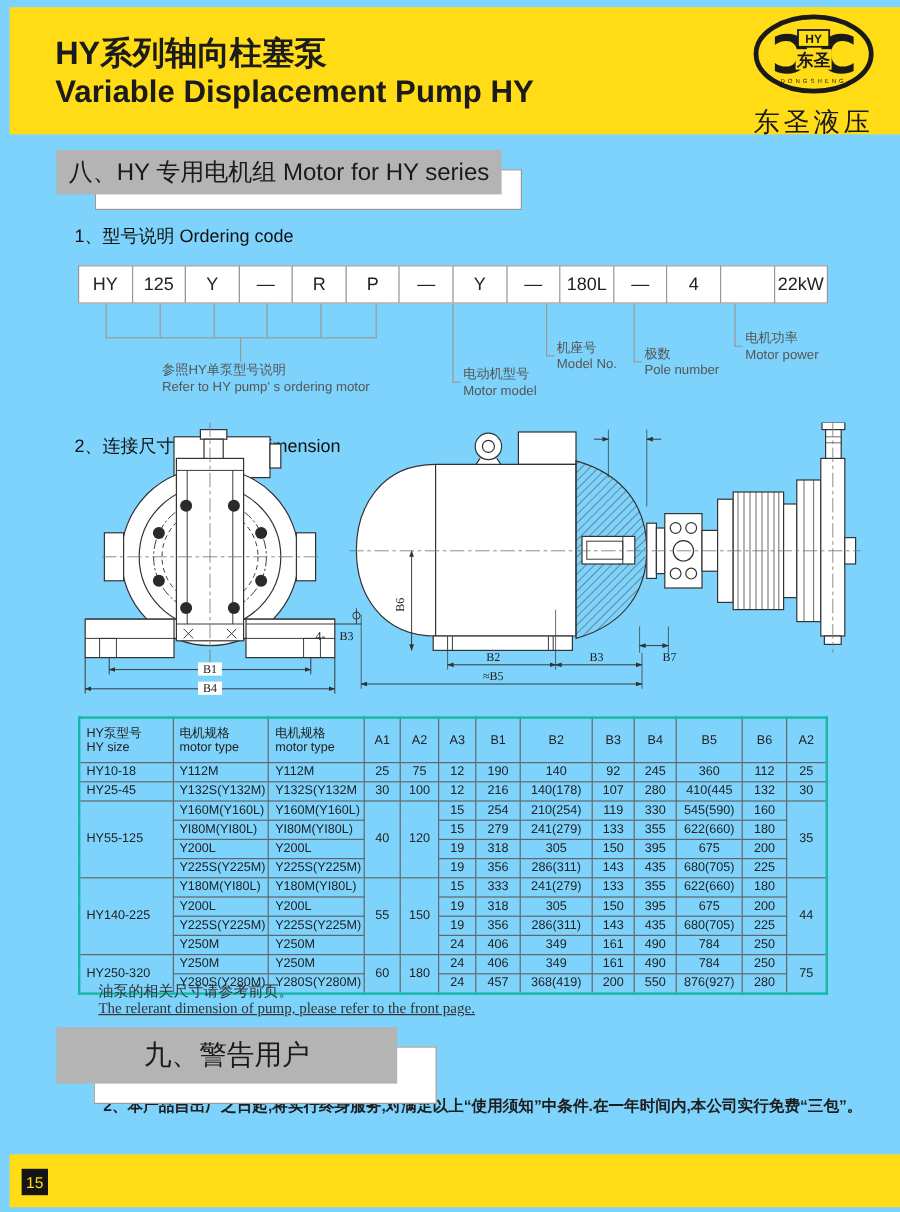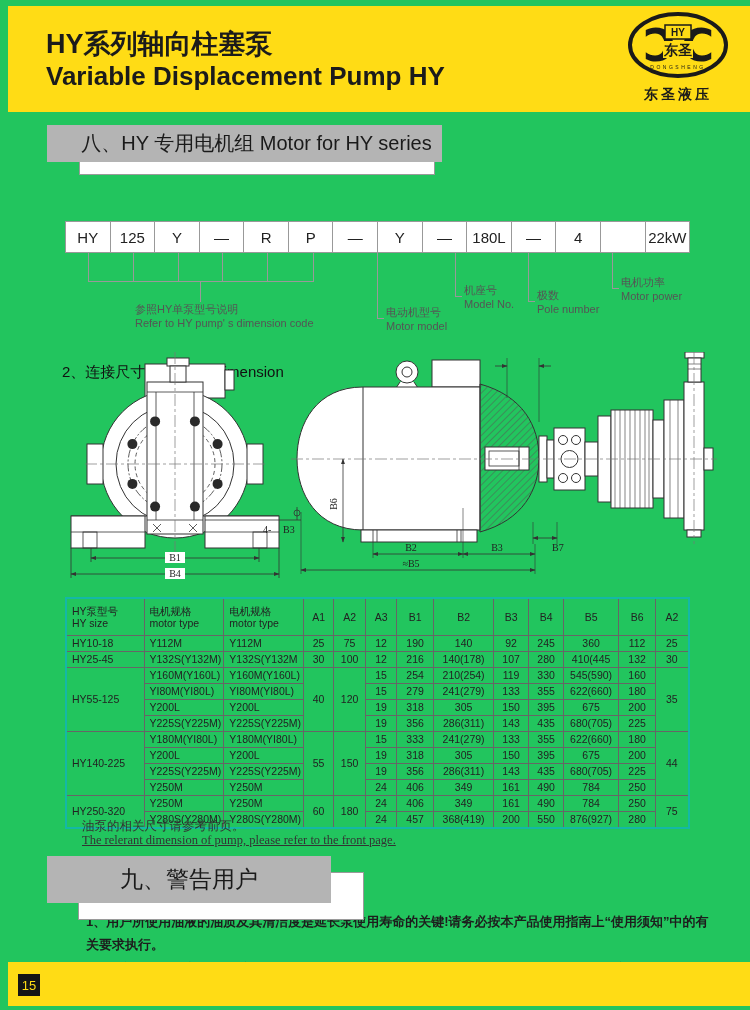--- a/index.html
+++ b/index.html
@@ -1,28 +1,28 @@
 <!DOCTYPE html>
 <html><head>
 <meta charset="utf-8">
 <style>
   html,body{margin:0;padding:0;background:#e8e8e8;}
-  .page{position:relative;width:750px;height:1010px;background:#22c55e;overflow:hidden;
+  .page{position:relative;width:750px;height:1010px;background:#7dd3fc;overflow:hidden;
         font-family:"Liberation Sans",sans-serif;--yellow:#FFDC15;--gray:#b4b4b4;margin:0 auto;}
 
   
   .header{position:absolute;left:8px;top:6px;width:742px;height:106px;background:var(--yellow);}
   .title-zh{position:absolute;left:38px;top:20px;font-size:27px;font-weight:bold;color:#1b1b1b;}
   .title-en{position:absolute;left:38px;top:55px;font-size:26px;font-weight:bold;color:#1b1b1b;}
   .logo{position:absolute;right:2px;top:2px;width:140px;text-align:center;}
-  .logo-caption{font-size:14px;font-weight:bold;letter-spacing:3px;color:#1a1a1a;margin-top:-2px;}
+  .logo-caption{font-size:22px;font-weight:normal;letter-spacing:3px;color:#1a1a1a;margin-top:-2px;}
 
   
   .banner{position:absolute;background:var(--gray);color:#1a1a1a;display:flex;align-items:center;justify-content:center;z-index:2;font-weight:500;}
-  .b1{left:47px;top:125px;width:371px;height:37px;font-size:20px;padding-left:24px;}
+  .b1{left:47px;top:125px;width:371px;height:37px;font-size:20px;}
   .b2g{left:47px;top:856px;width:284px;height:47px;font-size:23px;}
   .banner-shadow{position:absolute;border:1.5px solid #9a9a9a;background:#fff;z-index:1;}
   .b1s{left:79px;top:141px;width:354px;height:32px;}
   .b2s{left:78px;top:872px;width:284px;height:46px;}
 
   .sec-title{position:absolute;font-size:15px;color:#111;}
   .t1{left:62px;top:188px;}
   .t2{left:62px;top:337px;margin-top:26px;}
 
   
@@ -77,20 +77,21 @@
         <text x="68" y="47" text-anchor="middle" font-size="14" font-weight="bold" fill="#1a1a1a">东圣</text>
         <text x="68" y="61" text-anchor="middle" font-size="5" letter-spacing="2.5" fill="#1a1a1a">DONGSHENG</text>
       </svg>
       <div class="logo-caption">东圣液压</div>
     </div>
   </div>
 
   <div class="banner-shadow b1s"></div>
   <div class="banner b1">八、HY 专用电机组 Motor for HY series</div>
 
+  <div class="sec-title t1">1、型号说明 Ordering code</div>
   <div class="code-row">
       <div class="code-box">HY</div>
       <div class="code-box">125</div>
       <div class="code-box">Y</div>
       <div class="code-box">—</div>
       <div class="code-box">R</div>
       <div class="code-box">P</div>
       <div class="code-box">—</div>
       <div class="code-box">Y</div>
       <div class="code-box">—</div>
@@ -111,21 +112,21 @@
   <div class="hline" style="left:377px;top:318px;width:7px"></div>
   <div class="vline" style="left:455px;top:253px;height:44px"></div>
   <div class="hline" style="left:455px;top:296px;width:7px"></div>
   <div class="vline" style="left:528px;top:253px;height:49px"></div>
   <div class="hline" style="left:528px;top:301px;width:7px"></div>
   <div class="vline" style="left:612px;top:253px;height:36px"></div>
   <div class="hline" style="left:612px;top:288px;width:7px"></div>
 
   <div class="code-label" style="left:135px;top:303px">
     <div>参照HY单泵型号说明</div>
-    <div>Refer to HY pump' s dimension code</div>
+    <div>Refer to HY pump' s ordering motor</div>
   </div>
   <div class="code-label" style="left:386px;top:306px">
     <div>电动机型号</div>
     <div>Motor model</div>
   </div>
   <div class="code-label" style="left:464px;top:284px">
     <div>机座号</div>
     <div>Model No.</div>
   </div>
   <div class="code-label" style="left:537px;top:289px">
@@ -484,21 +485,20 @@
       </tbody>
     </table>
 
   <div class="note note-zh">油泵的相关尺寸请参考前页。</div>
   <div class="note note-en">The relerant dimension of pump, please refer to the front page.</div>
 
   <div class="banner-shadow b2s"></div>
   <div class="banner b2g">九、警告用户</div>
 
   <div class="warnings">
-    <div>1、用户所使用油液的油质及其清洁度是延长泵使用寿命的关键!请务必按本产品使用指南上“使用须知”中的有关要求执行。</div>
     <div>2、本产品自出厂之日起,将实行终身服务,对满足以上“使用须知”中条件.在一年时间内,本公司实行免费“三包”。</div>
   </div>
 
   <div class="footer-bar">
     <div class="page-num">15</div>
   </div>
 
 </div>
 
 </body></html>

